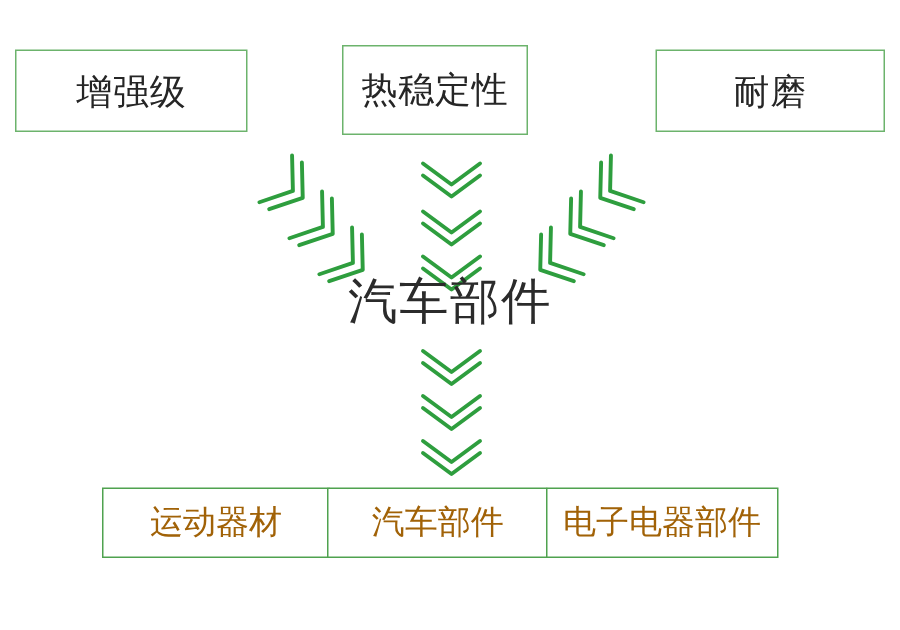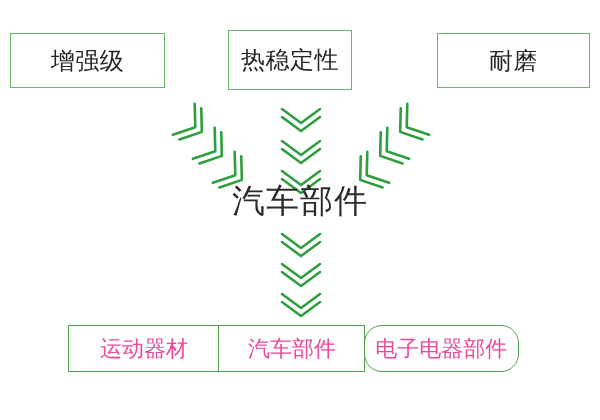--- a/index.html
+++ b/index.html
@@ -47,30 +47,30 @@
     display: flex;
     box-sizing: border-box;
   }
   .bottom-cell {
     box-sizing: border-box;
     border: 1.6px solid #4fa24f;
     background: #ffffff;
     display: flex;
     align-items: center;
     justify-content: center;
-    color: #ec4899;
+    color: #a16207;
     font-size: 22px;
     line-height: 1;
     white-space: nowrap;
     text-align: right;
   }
   .bottom-cell + .bottom-cell { margin-left: -1.6px; }
   #bottom-cell-0 { width: 152px; }
   #bottom-cell-1 { width: 147px; }
-  #bottom-cell-2 { width: 155px; border-radius: 18px; }
+  #bottom-cell-2 { width: 155px; }
 
   
   #center-label {
     position: absolute;
     left: 0;
     top: 183px;
     width: 600px;
     text-align: center;
     color: #2b2b2b;
     font-size: 33px;

